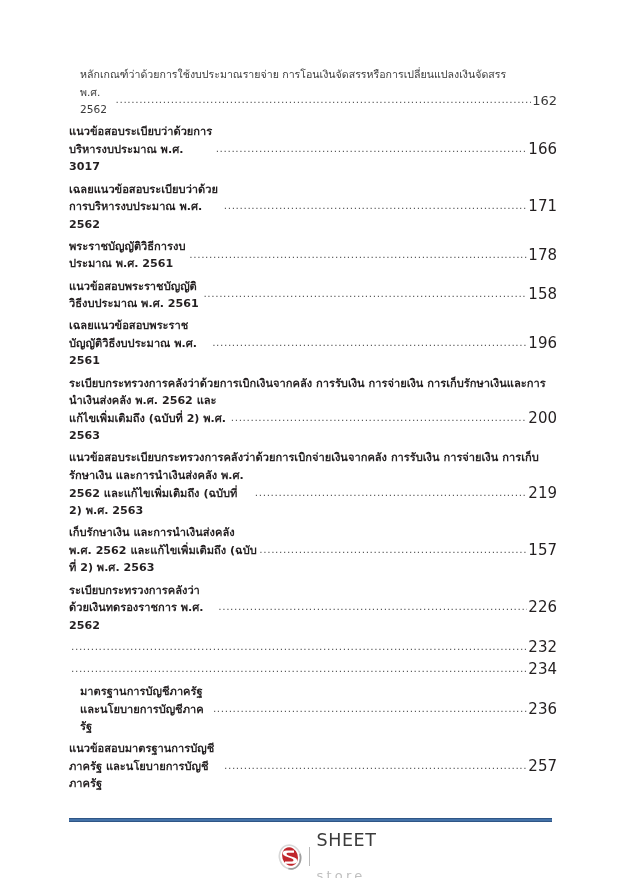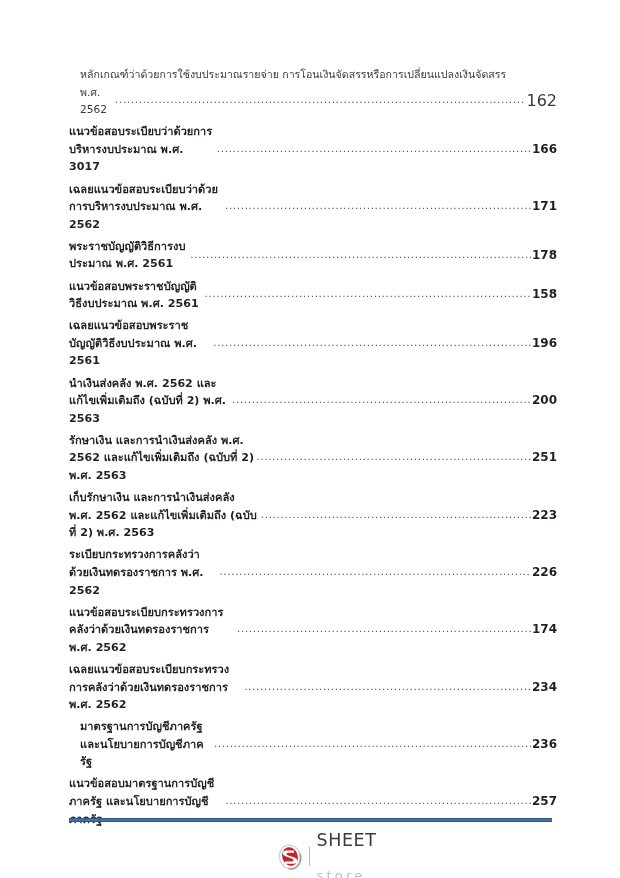--- a/index.html
+++ b/index.html
@@ -78,30 +78,30 @@
     font-weight: 400;
     letter-spacing: 0.6px;
     font-size: 10.5px;
     transform: translateY(-1px);
   }
 
   .pageno {
     flex: 0 0 auto;
     text-align: right;
     min-width: 22px;
-    font-weight: 700;
-    font-size: 12px;
+    font-weight: 400;
+    font-size: 15px;
     color: #231f20;
     font-family: "DejaVu Sans", "Liberation Sans", sans-serif;
   }
 
   .toc-entry.light .pageno {
     font-weight: 400;
     color: #3a3a3a;
-    font-size: 16px;
+    font-size: 13px;
   }
 
   
   .wrap-line {
     display: block;
     width: 100%;
   }
   .wrap-line.first {
     margin-bottom: 0;
   }
@@ -217,57 +217,57 @@
         </div>
       </div>
       <div class="toc-entry">
         <div class="row">
           <span class="title">เฉลยแนวข้อสอบพระราชบัญญัติวิธีงบประมาณ พ.ศ. 2561</span>
           <span class="leader">................................................................................................................................................................</span>
           <span class="pageno">196</span>
         </div>
       </div>
       <div class="toc-entry">
+        <div class="wrap-line first">ระเบียบกระทรวงการคลังว่าด้วยการเบิกเงินจากคลัง การรับเงิน การจ่ายเงิน  การเก็บรักษาเงินและการ</div>
         <div class="row">
           <span class="title">นำเงินส่งคลัง พ.ศ. 2562 และแก้ไขเพิ่มเติมถึง (ฉบับที่ 2) พ.ศ. 2563</span>
           <span class="leader">................................................................................................................................................................</span>
           <span class="pageno">200</span>
         </div>
       </div>
       <div class="toc-entry">
+        <div class="wrap-line first">แนวข้อสอบระเบียบกระทรวงการคลังว่าด้วยการเบิกจ่ายเงินจากคลัง การรับเงิน การจ่ายเงิน  การเก็บ</div>
         <div class="row">
           <span class="title">รักษาเงิน และการนำเงินส่งคลัง พ.ศ. 2562 และแก้ไขเพิ่มเติมถึง (ฉบับที่ 2) พ.ศ. 2563</span>
           <span class="leader">................................................................................................................................................................</span>
-          <span class="pageno">251</span>
+          <span class="pageno">219</span>
         </div>
       </div>
       <div class="toc-entry">
         <div class="row">
           <span class="title">เก็บรักษาเงิน และการนำเงินส่งคลัง พ.ศ. 2562 และแก้ไขเพิ่มเติมถึง (ฉบับที่ 2) พ.ศ. 2563</span>
           <span class="leader">................................................................................................................................................................</span>
-          <span class="pageno">223</span>
+          <span class="pageno">157</span>
         </div>
       </div>
       <div class="toc-entry">
         <div class="row">
           <span class="title">ระเบียบกระทรวงการคลังว่าด้วยเงินทดรองราชการ พ.ศ. 2562</span>
           <span class="leader">................................................................................................................................................................</span>
           <span class="pageno">226</span>
         </div>
       </div>
       <div class="toc-entry">
         <div class="row">
-          <span class="title">แนวข้อสอบระเบียบกระทรวงการคลังว่าด้วยเงินทดรองราชการ พ.ศ. 2562</span>
-          <span class="leader">................................................................................................................................................................</span>
-          <span class="pageno">174</span>
-        </div>
-      </div>
-      <div class="toc-entry">
-        <div class="row">
-          <span class="title">เฉลยแนวข้อสอบระเบียบกระทรวงการคลังว่าด้วยเงินทดรองราชการ พ.ศ. 2562</span>
+          <span class="leader">................................................................................................................................................................</span>
+          <span class="pageno">232</span>
+        </div>
+      </div>
+      <div class="toc-entry">
+        <div class="row">
           <span class="leader">................................................................................................................................................................</span>
           <span class="pageno">234</span>
         </div>
       </div>
       <div class="toc-entry indent-1">
         <div class="row">
           <span class="title">มาตรฐานการบัญชีภาครัฐ และนโยบายการบัญชีภาครัฐ</span>
           <span class="leader">................................................................................................................................................................</span>
           <span class="pageno">236</span>
         </div>

